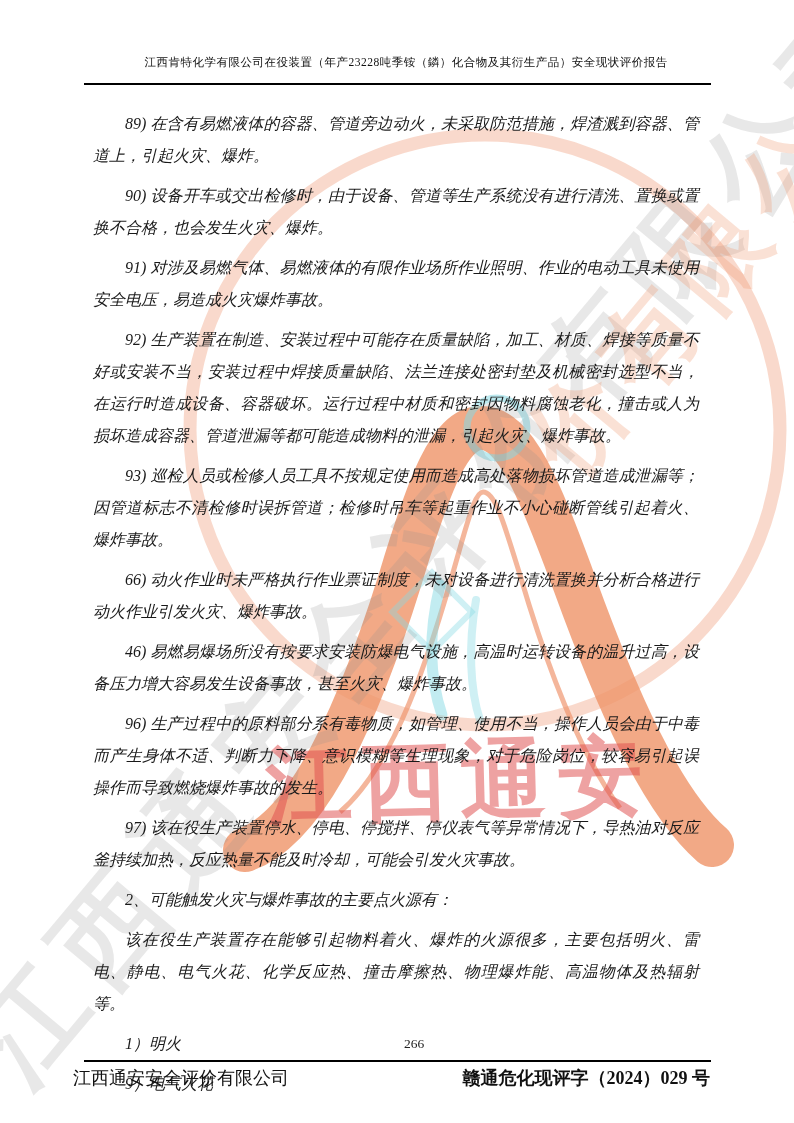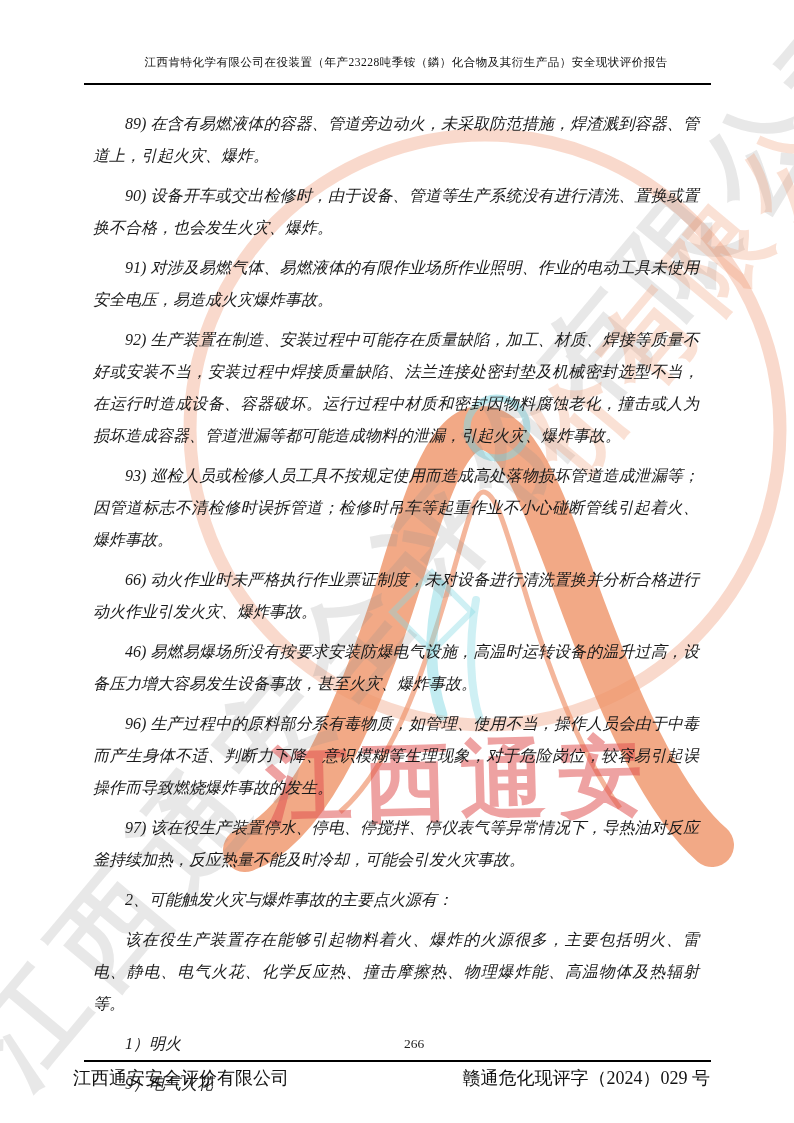--- a/index.html
+++ b/index.html
@@ -50,21 +50,21 @@
   }
   .footer-rule{
     position:absolute;top:1060px;left:84px;width:627px;z-index:1;
     border-top:2px solid #000;
   }
   .footer-row{
     position:absolute;top:1066px;left:73px;right:84px;z-index:1;
     display:flex;justify-content:space-between;align-items:flex-start;
     font-size:18px;color:#111;
   }
-  .footer-right{font-weight:normal;}
+  .footer-right{font-weight:bold;}
 </style>
 </head>
 <body>
 
 <div class="page">
 
   <div class="watermark">
     <svg class="wm-svg" width="794" height="1123" viewBox="0 0 794 1123">
 
       <circle cx="485" cy="430" r="295" fill="none" stroke="#f0a080" stroke-width="13" opacity="0.40"></circle>

